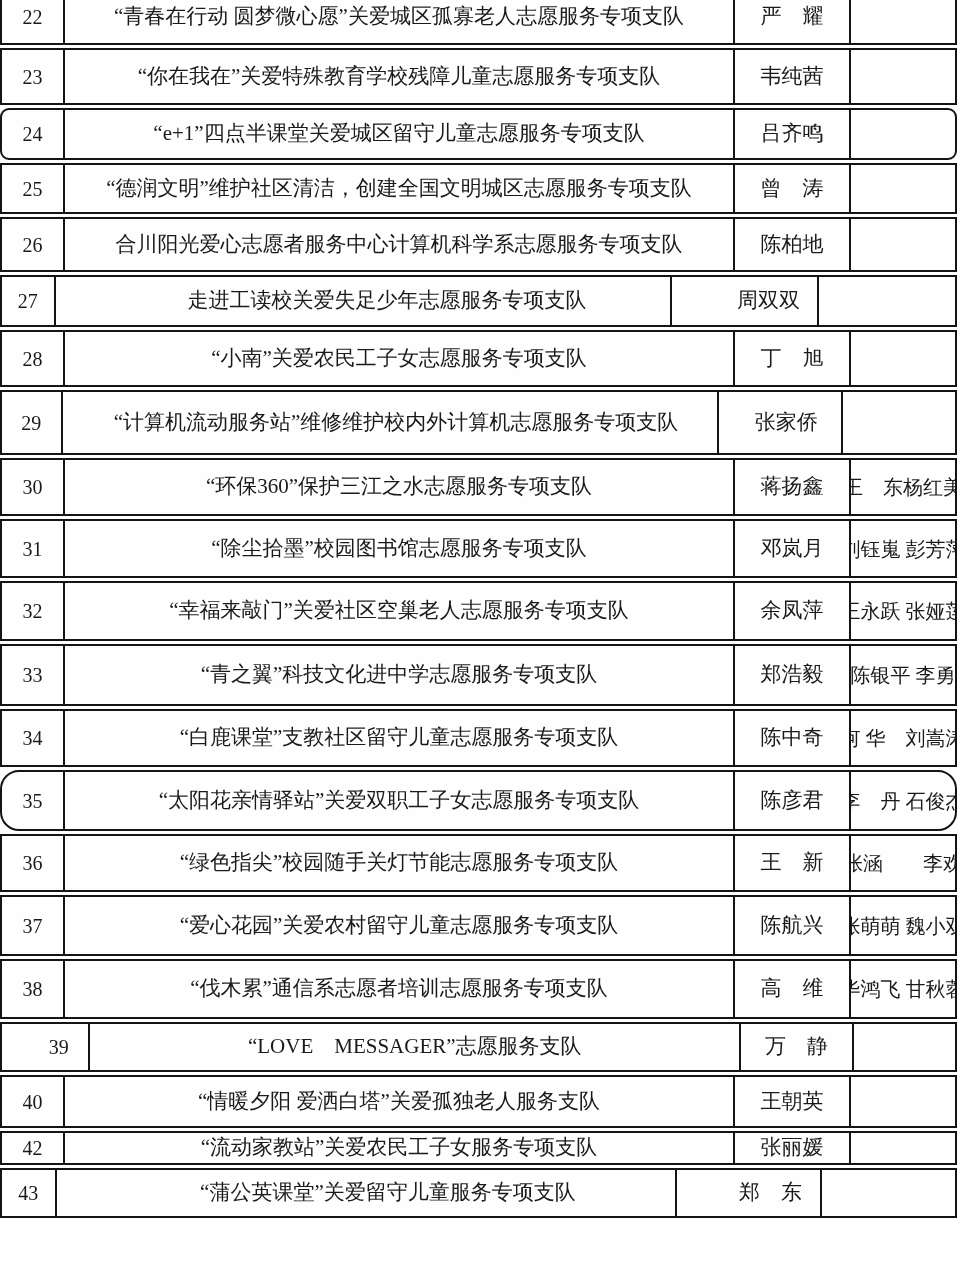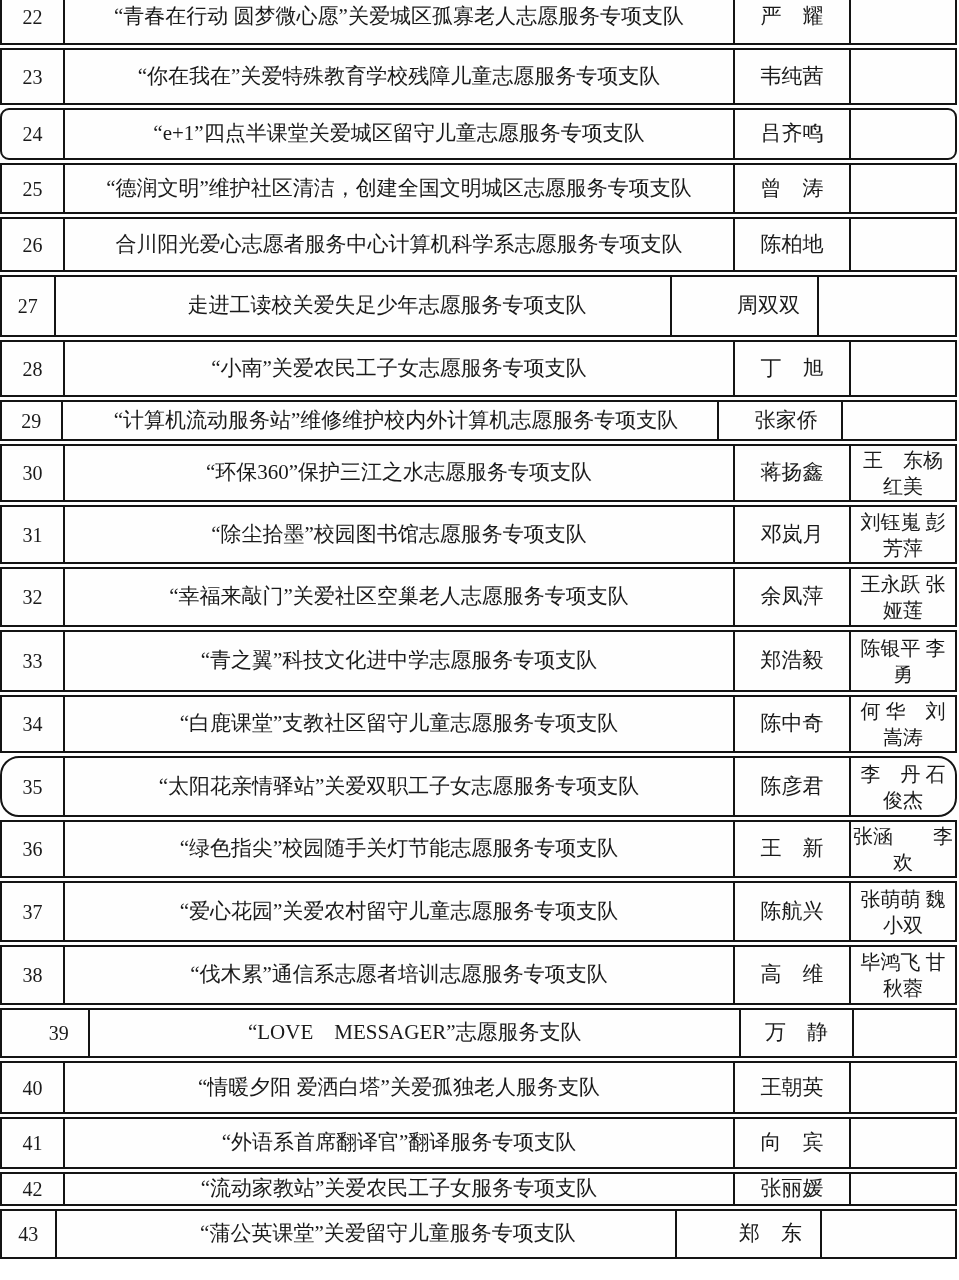--- a/index.html
+++ b/index.html
@@ -48,21 +48,21 @@
   .c-team {
     width: 670px;
     border-right: 2px solid #141414;
   }
   .c-leader {
     width: 116px;
     border-right: 2px solid #141414;
   }
   .c-extra {
     width: 104px;
-    flex-direction: column;
+    flex-direction: row;
     justify-content: center;
     font-size: 20px;
   }
   .extra-line {
     display: block;
     line-height: 26px;
     white-space: pre;
     text-align: center;
   }
 </style>
@@ -99,35 +99,35 @@
     <div class="cell c-extra"></div>
   </div>
 
   <div class="row" style="height: 55px;">
     <div class="cell c-no">26</div>
     <div class="cell c-team">合川阳光爱心志愿者服务中心计算机科学系志愿服务专项支队</div>
     <div class="cell c-leader">陈柏地</div>
     <div class="cell c-extra"></div>
   </div>
 
-  <div class="row" style="height: 62px; gap: 48px;">
+  <div class="row" style="height: 52px; gap: 48px;">
     <div class="cell c-no">27</div>
     <div class="cell c-team">走进工读校关爱失足少年志愿服务专项支队</div>
     <div class="cell c-leader">周双双</div>
     <div class="cell c-extra"></div>
   </div>
 
   <div class="row" style="height: 57px;">
     <div class="cell c-no">28</div>
     <div class="cell c-team">“小南”关爱农民工子女志愿服务专项支队</div>
     <div class="cell c-leader">丁　旭</div>
     <div class="cell c-extra"></div>
   </div>
 
-  <div class="row" style="height: 41px; gap: 12px;">
+  <div class="row" style="height: 65px; gap: 12px;">
     <div class="cell c-no">29</div>
     <div class="cell c-team">“计算机流动服务站”维修维护校内外计算机志愿服务专项支队</div>
     <div class="cell c-leader">张家侨</div>
     <div class="cell c-extra"></div>
   </div>
 
   <div class="row" style="height: 58px;">
     <div class="cell c-no">30</div>
     <div class="cell c-team">“环保360”保护三江之水志愿服务专项支队</div>
     <div class="cell c-leader">蒋扬鑫</div>
@@ -197,26 +197,20 @@
     <div class="cell c-extra"></div>
   </div>
 
   <div class="row" style="height: 53px;">
     <div class="cell c-no">40</div>
     <div class="cell c-team">“情暖夕阳 爱洒白塔”关爱孤独老人服务支队</div>
     <div class="cell c-leader">王朝英</div>
     <div class="cell c-extra"></div>
   </div>
 
-  <div class="row" style="height: 52px;">
-    <div class="cell c-no">41</div>
-    <div class="cell c-team">“外语系首席翻译官”翻译服务专项支队</div>
-    <div class="cell c-leader">向　宾</div>
-    <div class="cell c-extra"></div>
-  </div>
 
   <div class="row" style="height: 34px;">
     <div class="cell c-no">42</div>
     <div class="cell c-team">“流动家教站”关爱农民工子女服务专项支队</div>
     <div class="cell c-leader">张丽媛</div>
     <div class="cell c-extra"></div>
   </div>
 
   <div class="row" style="height: 50px; gap: 44px;">
     <div class="cell c-no">43</div>

